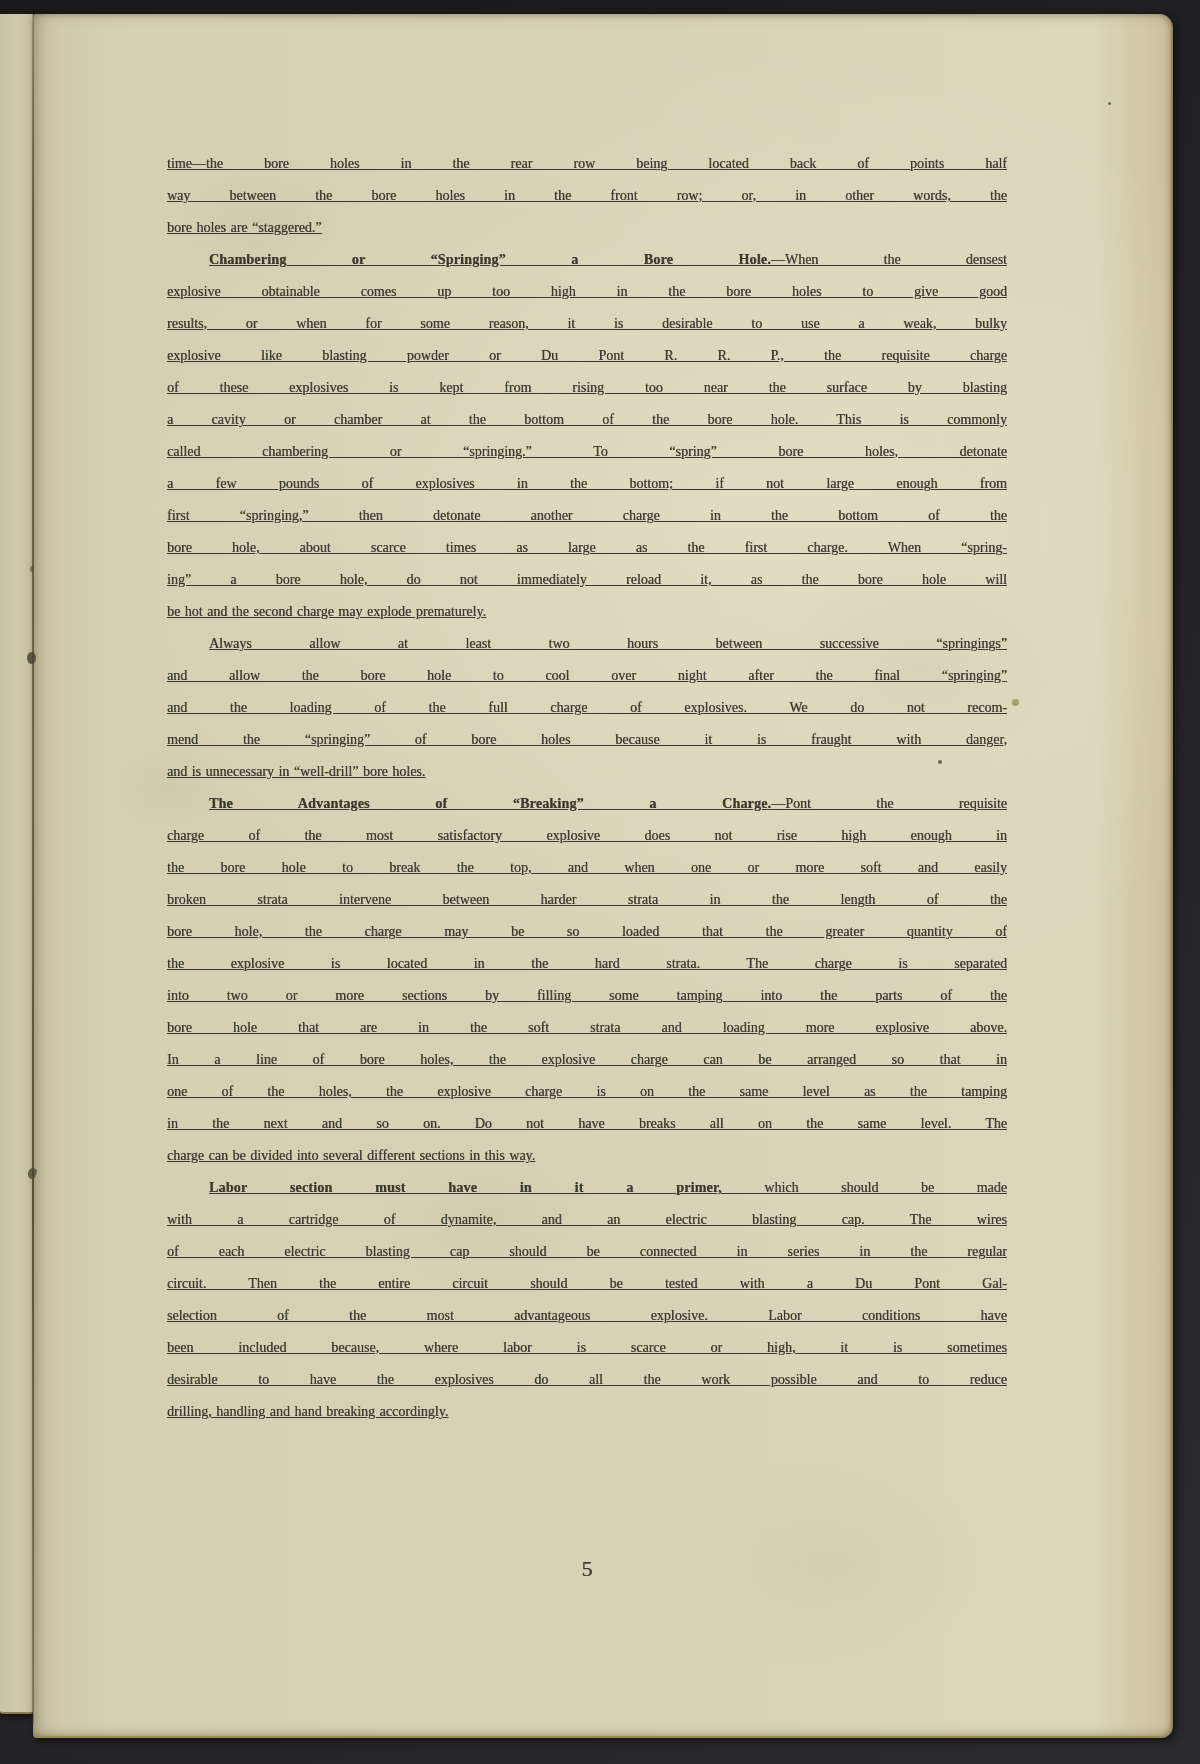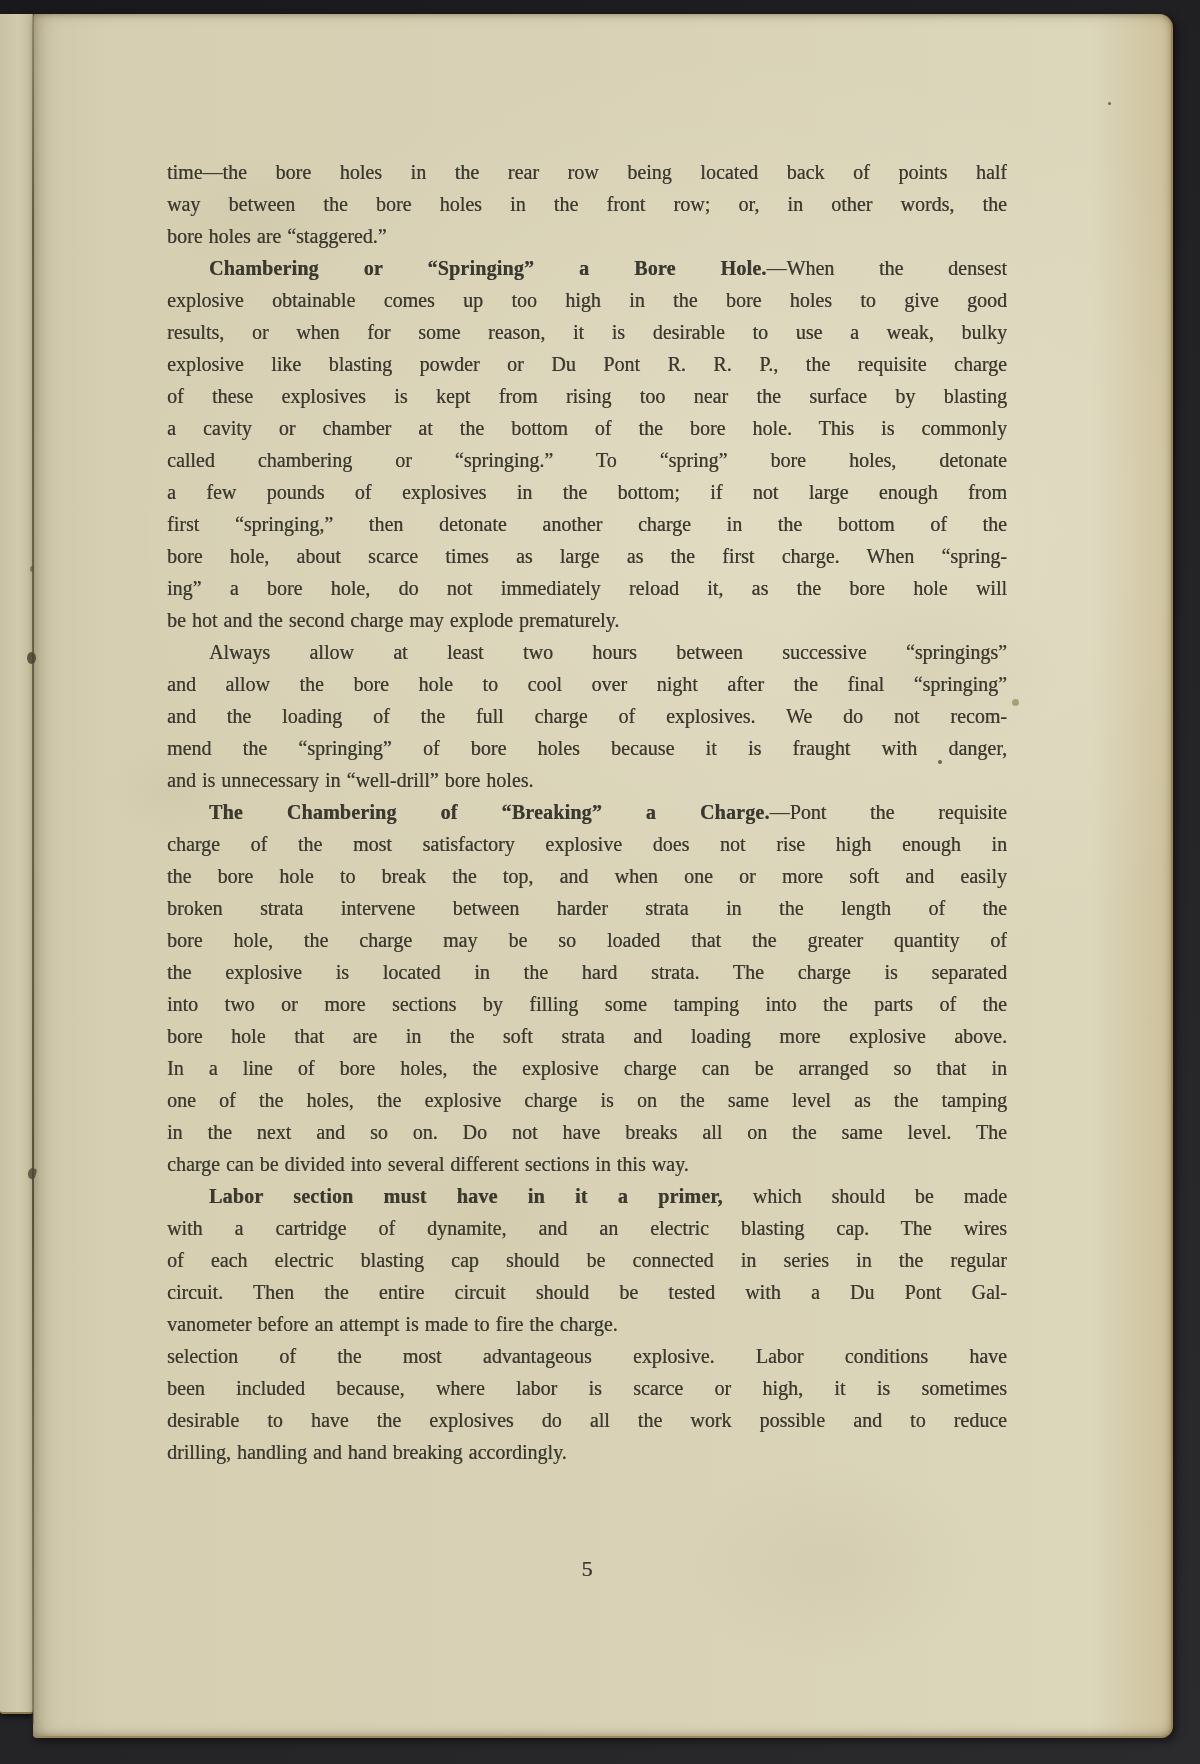--- a/index.html
+++ b/index.html
@@ -46,24 +46,25 @@
   .page::before {
     content: ""; position: absolute; inset: 0; pointer-events: none;
     background:
       radial-gradient(140px 90px at 20% 12%, rgba(125,108,66,.05), transparent 70%),
       radial-gradient(200px 140px at 78% 38%, rgba(125,108,66,.06), transparent 70%),
       radial-gradient(160px 120px at 40% 70%, rgba(125,108,66,.05), transparent 70%),
       radial-gradient(220px 150px at 70% 90%, rgba(125,108,66,.06), transparent 70%),
       radial-gradient(90px 70px at 12% 45%, rgba(125,108,66,.05), transparent 70%);
   }
   .text-block {
-    position: absolute; left: 134px; top: 142px; width: 840px;
+    position: absolute; left: 134px; top: 134px; width: 840px;
     color: #3b382e;
-    font-size: 20px;
+    font-size: 14px;
     text-shadow: 0.4px 0 rgba(59,56,46,.65);
+    text-decoration: underline;
   }
   .para { margin: 0; }
   .line {
     height: 32px; line-height: 32px;
     text-align: justify; text-align-last: justify;
     overflow: hidden; word-spacing: 1px;
   }
   .line.last { text-align-last: left; }
   .line.indent { padding-left: 42px; }
   .lead { font-weight: 700; letter-spacing: .2px; }
@@ -110,39 +111,38 @@
           <div class="line last">be hot and the second charge may explode prematurely.</div>
         </div>
         <div class="para">
           <div class="line indent">Always allow at least two hours between successive “springings”</div>
           <div class="line">and allow the bore hole to cool over night after the final “springing”</div>
           <div class="line">and the loading of the full charge of explosives.  We do not recom-</div>
           <div class="line">mend the “springing” of bore holes because it is fraught with danger,</div>
           <div class="line last">and is unnecessary in “well-drill” bore holes.</div>
         </div>
         <div class="para">
-          <div class="line indent"><span class="lead">The Chambering of “Breaking” a Charge.</span><span>—Pont the requisite</span></div>
+          <div class="line indent"><span class="lead">The Advantages of “Breaking” a Charge.</span><span>—Pont the requisite</span></div>
           <div class="line">charge of the most satisfactory explosive does not rise high enough in</div>
           <div class="line">the bore hole to break the top, and when one or more soft and easily</div>
           <div class="line">broken strata intervene between harder strata in the length of the</div>
           <div class="line">bore hole, the charge may be so loaded that the greater quantity of</div>
           <div class="line">the explosive is located in the hard strata.  The charge is separated</div>
           <div class="line">into two or more sections by filling some tamping into the parts of the</div>
           <div class="line">bore hole that are in the soft strata and loading more explosive above.</div>
           <div class="line">In a line of bore holes, the explosive charge can be arranged so that in</div>
           <div class="line">one of the holes, the explosive charge is on the same level as the tamping</div>
           <div class="line">in the next and so on.  Do not have breaks all on the same level.  The</div>
           <div class="line last">charge can be divided into several different sections in this way.</div>
         </div>
         <div class="para">
           <div class="line indent"><span class="lead">Labor section must have in it a primer,</span><span> which should be made</span></div>
           <div class="line">with a cartridge of dynamite, and an electric blasting cap.  The wires</div>
           <div class="line">of each electric blasting cap should be connected in series in the regular</div>
           <div class="line">circuit.  Then the entire circuit should be tested with a Du Pont Gal-</div>
-          <div class="line last">vanometer before an attempt is made to fire the charge.</div>
         </div>
         <div class="para">
           <div class="line">selection of the most advantageous explosive.  Labor conditions have</div>
           <div class="line">been included because, where labor is scarce or high, it is sometimes</div>
           <div class="line">desirable to have the explosives do all the work possible and to reduce</div>
           <div class="line last">drilling, handling and hand breaking accordingly.</div>
         </div>
       </div>
     <div class="folio">5</div>
   </div>

